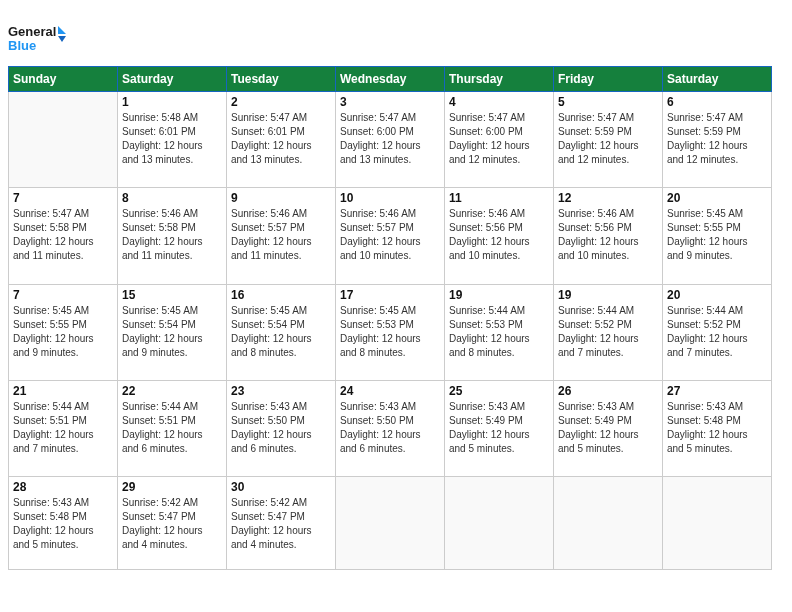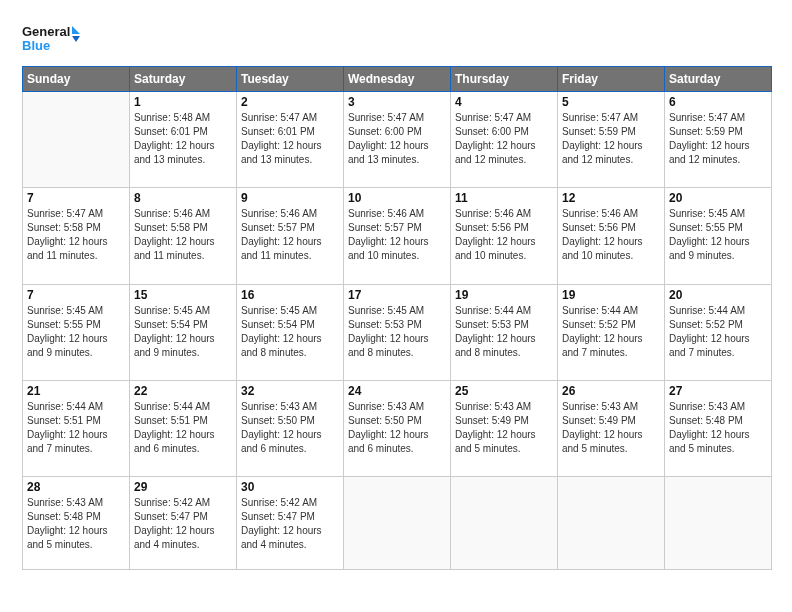--- a/index.html
+++ b/index.html
@@ -6,21 +6,21 @@
     body {
       width: 792px;
       height: 612px;
       font-family: Arial, sans-serif;
       background: #fff;
       overflow: hidden;
     }
     .page {
       width: 792px;
       height: 584px;
-      padding: 18px 20px 14px 22px;
+      padding: 18px 20px 14px 8px;
       display: flex;
       flex-direction: column;
       border-radius: 6px;
     }
     .header {
       display: flex;
       align-items: flex-start;
       justify-content: space-between;
       margin-bottom: 10px;
     }
@@ -44,21 +44,21 @@
       color: #444;
     }
     .calendar {
       flex: 1;
       border: 1px solid #ccc;
       border-collapse: collapse;
       width: 100%;
       table-layout: fixed;
     }
     .calendar th {
-      background: #737373;
+      background: #15803d;
       color: #fff;
       font-size: 12px;
       font-weight: bold;
       padding: 5px 4px;
       text-align: left;
       border: 1px solid #1565c0;
     }
     .calendar td {
       border: 1px solid #ccc;
       vertical-align: top;
@@ -274,21 +274,21 @@
 and 7 minutes.</div>
           </td>
           <td>
             <span class="day-num">22</span>
             <div class="day-info" style="white-space: pre-line;">Sunrise: 5:44 AM
 Sunset: 5:51 PM
 Daylight: 12 hours
 and 6 minutes.</div>
           </td>
           <td>
-            <span class="day-num">32</span>
+            <span class="day-num">23</span>
             <div class="day-info" style="white-space: pre-line;">Sunrise: 5:43 AM
 Sunset: 5:50 PM
 Daylight: 12 hours
 and 6 minutes.</div>
           </td>
           <td>
             <span class="day-num">24</span>
             <div class="day-info" style="white-space: pre-line;">Sunrise: 5:43 AM
 Sunset: 5:50 PM
 Daylight: 12 hours

